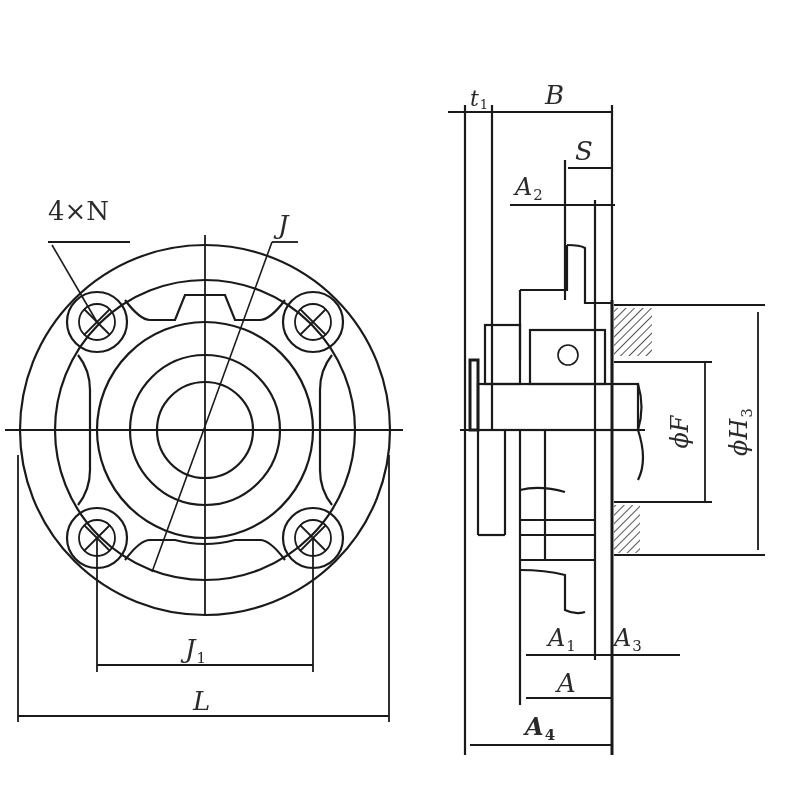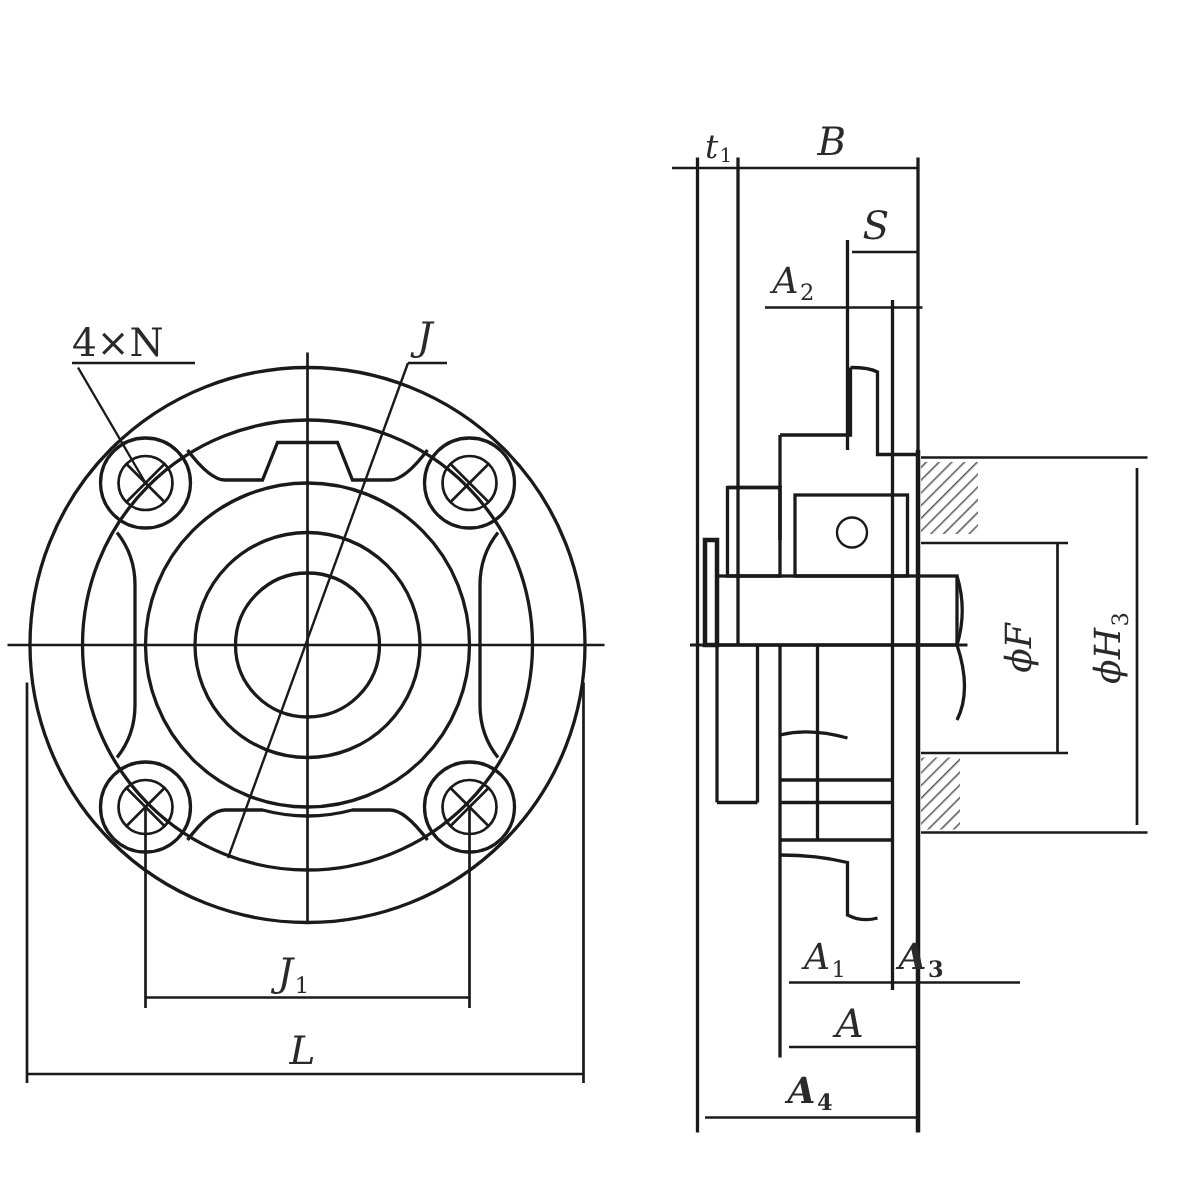--- a/index.html
+++ b/index.html
@@ -120,28 +120,28 @@
         <line x1="614" y1="555" x2="765" y2="555" stroke-width="1.8"></line>
         <line x1="758" y1="312" x2="758" y2="550" stroke-width="1.8"></line>
 
         <line x1="526" y1="655" x2="680" y2="655" stroke-width="1.8"></line>
         <line x1="526" y1="698" x2="612" y2="698" stroke-width="1.8"></line>
         <line x1="470" y1="745" x2="612" y2="745" stroke-width="1.8"></line>
       </g>
     </g>
   </svg>
 
-  <div class="lbl big" style="left:48px;top:216px;font-style:normal;"><span>4×N</span></div>
+  <div class="lbl big" style="left:48px;top:198px;font-style:normal;"><span>4×N</span></div>
   <div class="lbl big" style="left:278px;top:212px;">J</div>
   <div class="lbl big" style="left:185px;top:636px;"><span>J</span><span class="sub">1</span></div>
   <div class="lbl big" style="left:193px;top:688px;">L</div>
 
   <div class="lbl" style="left:470px;top:88px;font-size:22px;"><span>t</span><span class="sub" style="font-size:13px;top:3px;">1</span></div>
   <div class="lbl big" style="left:545px;top:82px;">B</div>
   <div class="lbl big" style="left:575px;top:138px;">S</div>
   <div class="lbl" style="left:515px;top:175px;font-size:24px;"><span>A</span><span class="sub">2</span></div>
   <div class="lbl rot" style="left:663px;top:420px;font-size:24px;">ϕF</div>
   <div class="lbl rot" style="left:715px;top:420px;font-size:24px;"><span>ϕH</span><span class="sub">3</span></div>
-  <div class="lbl" style="left:536px;top:626px;font-size:24px;"><span>A</span><span class="sub">1</span></div>
-  <div class="lbl" style="left:599px;top:626px;font-size:24px;font-weight:bold;"><span>A</span><span class="sub">3</span></div>
+  <div class="lbl" style="left:548px;top:626px;font-size:24px;"><span>A</span><span class="sub">1</span></div>
+  <div class="lbl" style="left:614px;top:626px;font-size:24px;"><span>A</span><span class="sub">3</span></div>
   <div class="lbl big" style="left:557px;top:670px;">A</div>
   <div class="lbl" style="left:525px;top:715px;font-size:24px;font-weight:bold;"><span>A</span><span class="sub">4</span></div>
 </div>
 
 </body></html>

